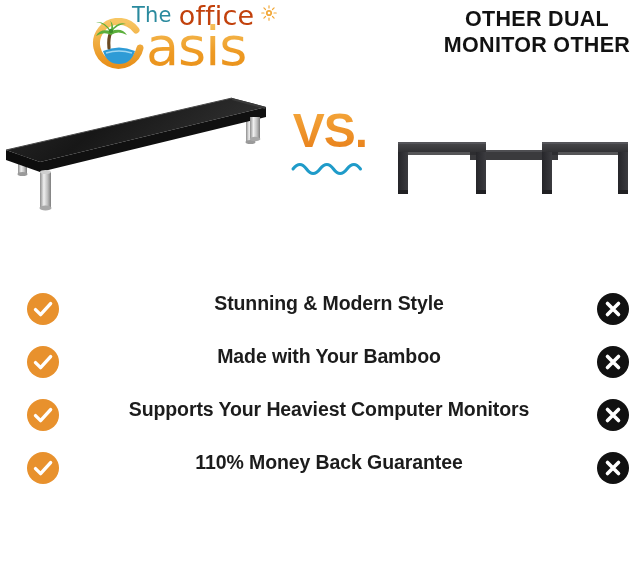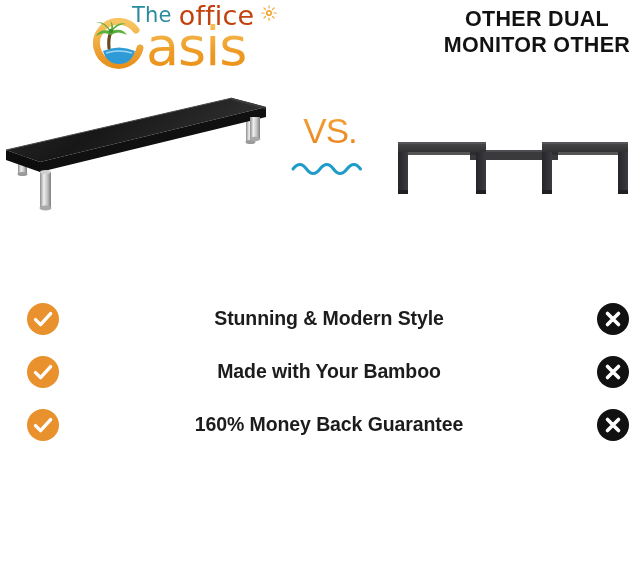--- a/index.html
+++ b/index.html
@@ -130,22 +130,22 @@
   
   .vs-block {
     position: absolute;
     left: 282px;
     top: 22px;
     width: 96px;
     text-align: center;
   }
   .vs-text {
     font-family: "Liberation Sans", sans-serif;
-    font-weight: normal;
-    font-size: 35px;
+    font-weight: bold;
+    font-size: 48px;
     line-height: 42px;
     letter-spacing: -1px;
     color: #ED8B1F;
     background: linear-gradient(180deg,#F4A63A 0%, #E8801A 100%);
     -webkit-background-clip: text;
     background-clip: text;
     -webkit-text-fill-color: transparent;
   }
   .vs-wave {
     margin-top: 8px;
@@ -155,21 +155,20 @@
   .features {
     position: absolute;
     left: 0;
     top: 292px;
     width: 640px;
   }
   .feature-row {
     position: relative;
     height: 53px;
     display: flex;
-    align-items: center;
   }
   .check-cell {
     width: 90px;
     display: flex;
     justify-content: flex-start;
     padding-left: 26px;
     box-sizing: border-box;
   }
   .x-cell {
     width: 72px;
@@ -384,34 +383,53 @@
       <span class="icon-x">
         <svg viewBox="0 0 34 34" width="34" height="34">
           <circle cx="17" cy="17" r="16" fill="#111111"></circle>
           <path d="M11.5 11.5 L22.5 22.5 M22.5 11.5 L11.5 22.5" fill="none" stroke="#ffffff" stroke-width="3.6" stroke-linecap="round"></path>
         </svg>
       </span>
     </div>
   </div>
 
 
-
   <div class="feature-row">
     <div class="check-cell">
       <span class="icon-check">
         <svg viewBox="0 0 34 34" width="34" height="34">
           <circle cx="17" cy="17" r="16" fill="#E8912D"></circle>
           <path d="M9.5 17.6 L14.6 22.6 L24.6 11.6" fill="none" stroke="#ffffff" stroke-width="3.4" stroke-linecap="round" stroke-linejoin="round"></path>
         </svg>
       </span>
     </div>
-    <div class="label-cell">160% Money Back Guarantee</div>
+    <div class="label-cell">Supports Your Heaviest Computer Monitors</div>
     <div class="x-cell">
       <span class="icon-x">
         <svg viewBox="0 0 34 34" width="34" height="34">
           <circle cx="17" cy="17" r="16" fill="#111111"></circle>
           <path d="M11.5 11.5 L22.5 22.5 M22.5 11.5 L11.5 22.5" fill="none" stroke="#ffffff" stroke-width="3.6" stroke-linecap="round"></path>
         </svg>
       </span>
     </div>
   </div>
 
+  <div class="feature-row">
+    <div class="check-cell">
+      <span class="icon-check">
+        <svg viewBox="0 0 34 34" width="34" height="34">
+          <circle cx="17" cy="17" r="16" fill="#E8912D"></circle>
+          <path d="M9.5 17.6 L14.6 22.6 L24.6 11.6" fill="none" stroke="#ffffff" stroke-width="3.4" stroke-linecap="round" stroke-linejoin="round"></path>
+        </svg>
+      </span>
+    </div>
+    <div class="label-cell">110% Money Back Guarantee</div>
+    <div class="x-cell">
+      <span class="icon-x">
+        <svg viewBox="0 0 34 34" width="34" height="34">
+          <circle cx="17" cy="17" r="16" fill="#111111"></circle>
+          <path d="M11.5 11.5 L22.5 22.5 M22.5 11.5 L11.5 22.5" fill="none" stroke="#ffffff" stroke-width="3.6" stroke-linecap="round"></path>
+        </svg>
+      </span>
+    </div>
+  </div>
+
 </div>
 
 </body></html>

